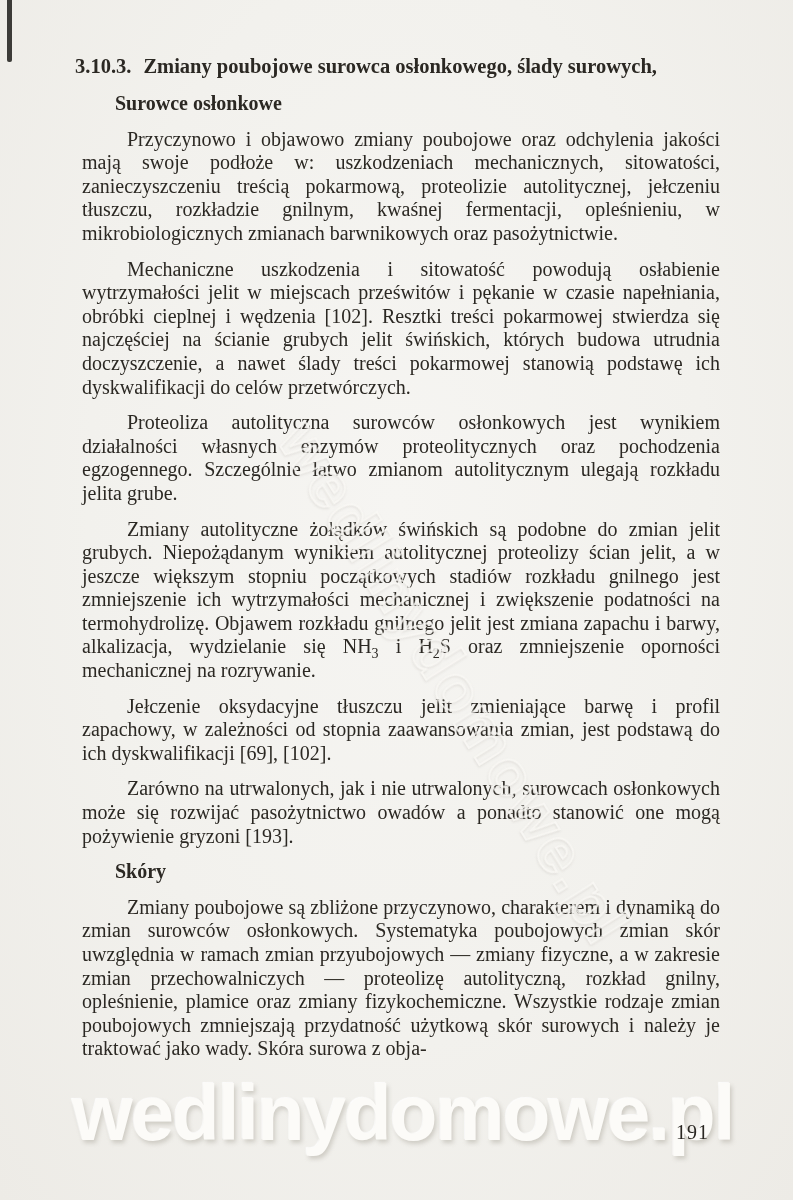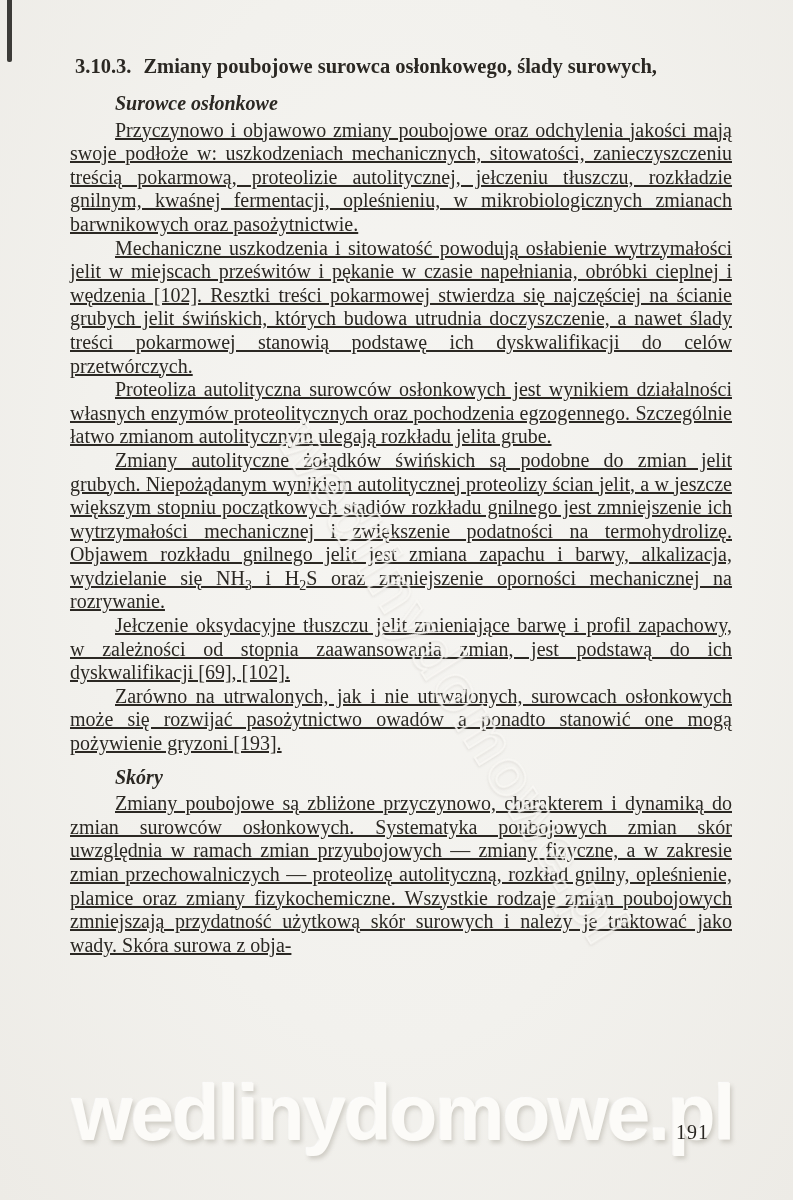--- a/index.html
+++ b/index.html
@@ -35,27 +35,25 @@
     text-align: left;
     padding-left: 5px;
     margin-bottom: 12px;
   }
   .heading .hnum { flex: none; margin-right: 12px; }
   .subheading {
     font-weight: bold;
     text-align: left;
     padding-left: 45px;
     margin: 0 0 3px 0;
-    font-style: italic;
   }
   .subheading.skory { margin-top: 10px; }
   .content p {
-    margin: 0;
+    margin: 12px;
     text-indent: 45px;
-    text-decoration: underline;
   }
   sub { font-size: 70%; line-height: 0; }
   .wm-bottom {
     position: absolute;
     left: 72px; top: 1068px;
     font-family: "Liberation Sans", sans-serif;
     font-weight: bold;
     font-size: 78px;
     letter-spacing: -2px;
     white-space: nowrap;

